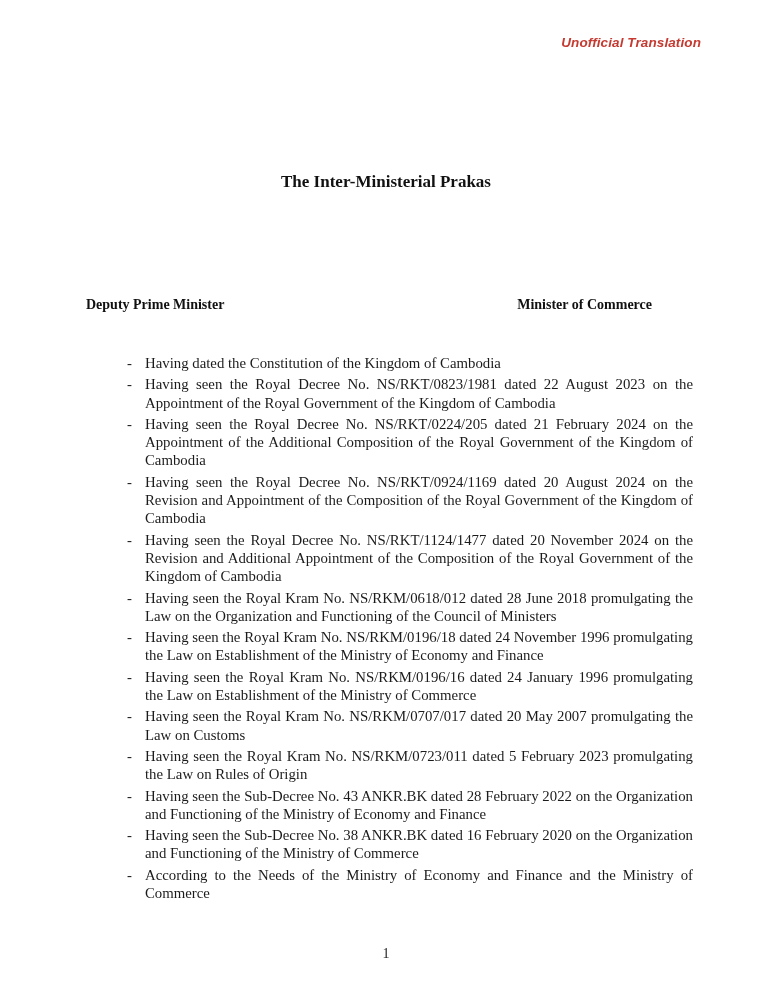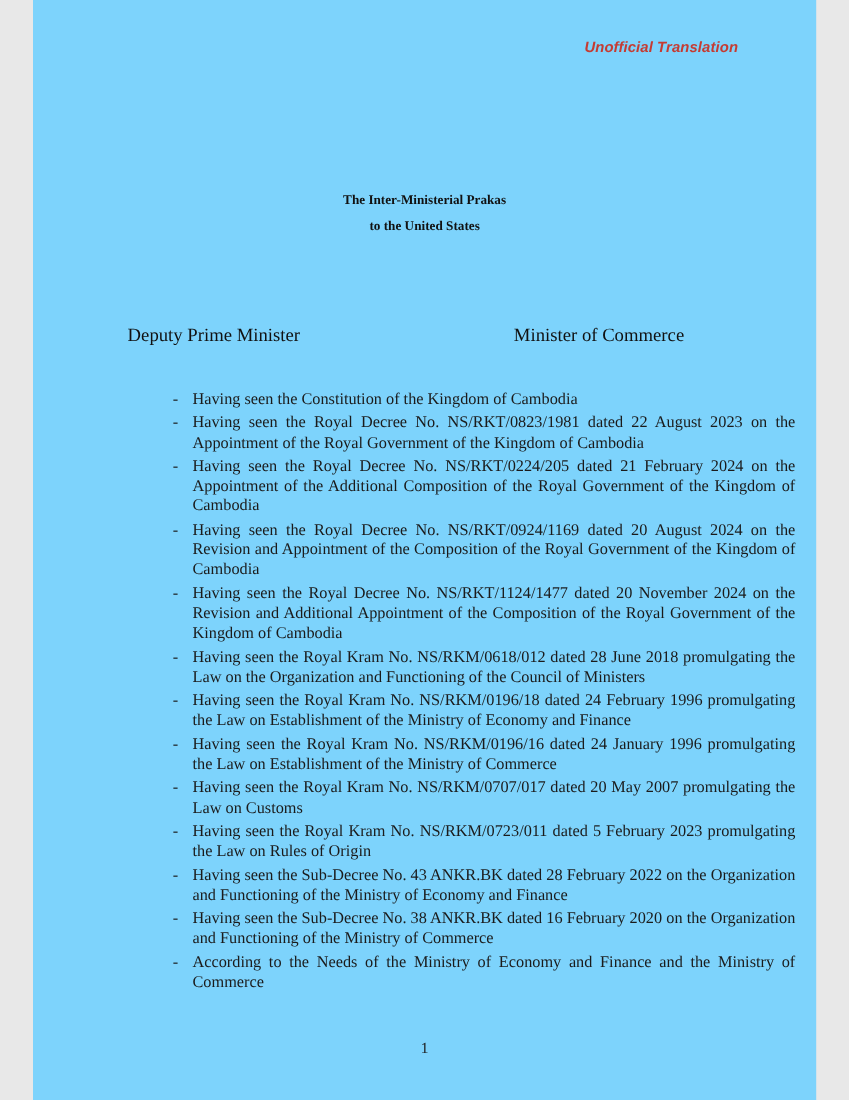--- a/index.html
+++ b/index.html
@@ -2,23 +2,23 @@
 <html><head>
 <meta charset="utf-8">
 <style>
   html, body {
     margin: 0;
     padding: 0;
     background: #e8e8e8;
   }
   .page {
     position: relative;
-    width: 712px;
+    width: 772px;
     height: 1000px;
-    background: #7dd3fc;
+    background: #ffffff;
     font-family: "Liberation Serif", serif;
     color: #1b1b1b;
     overflow: hidden;
     margin: 0 auto;
   }
   .translation-note {
     position: absolute;
     top: 35px;
     right: 71px;
     font-family: "Liberation Sans", sans-serif;
@@ -28,34 +28,34 @@
     color: #c53b32;
     letter-spacing: 0.1px;
   }
   .title-block {
     position: absolute;
     top: 170px;
     left: 60px;
     right: 60px;
     text-align: center;
     font-weight: bold;
-    font-size: 12px;
+    font-size: 17px;
     line-height: 23.5px;
     color: #111111;
   }
   .signatories {
     position: absolute;
     top: 295px;
     left: 86px;
     right: 120px;
     display: flex;
     justify-content: space-between;
     align-items: flex-end;
-    font-weight: normal;
-    font-size: 17px;
+    font-weight: bold;
+    font-size: 14px;
     line-height: 20px;
     color: #111111;
   }
   .signatory-left { text-align: center; }
   .signatory-right { text-align: right; padding-bottom: 0; }
   .recitals {
     position: absolute;
     top: 354px;
     left: 127px;
     width: 566px;
@@ -87,36 +87,35 @@
 </style>
 </head>
 <body>
 
 <div class="page">
 
   <div class="translation-note">Unofficial Translation</div>
 
   <div class="title-block">
     <div>The Inter-Ministerial Prakas</div>
-    <div>to the United States</div>
   </div>
 
   <div class="signatories">
     <div class="signatory-left">
       <div>Deputy Prime Minister</div>
     </div>
     <div class="signatory-right">
       <div>Minister of Commerce</div>
     </div>
   </div>
 
   <ul class="recitals">
     <li class="recital">
         <span class="dash">-</span>
-        <span class="recital-text">Having seen the Constitution of the Kingdom of Cambodia</span>
+        <span class="recital-text">Having dated the Constitution of the Kingdom of Cambodia</span>
       </li>
       <li class="recital">
         <span class="dash">-</span>
         <span class="recital-text">Having seen the Royal Decree No. NS/RKT/0823/1981 dated 22 August 2023 on the Appointment of the Royal Government of the Kingdom of Cambodia</span>
       </li>
       <li class="recital">
         <span class="dash">-</span>
         <span class="recital-text">Having seen the Royal Decree No. NS/RKT/0224/205 dated 21 February 2024 on the Appointment of the Additional Composition of the Royal Government of the Kingdom of Cambodia</span>
       </li>
       <li class="recital">
@@ -126,21 +125,21 @@
       <li class="recital">
         <span class="dash">-</span>
         <span class="recital-text">Having seen the Royal Decree No. NS/RKT/1124/1477 dated 20 November 2024 on the Revision and Additional Appointment of the Composition of the Royal Government of the Kingdom of Cambodia</span>
       </li>
       <li class="recital">
         <span class="dash">-</span>
         <span class="recital-text">Having seen the Royal Kram No. NS/RKM/0618/012 dated 28 June 2018 promulgating the Law on the Organization and Functioning of the Council of Ministers</span>
       </li>
       <li class="recital">
         <span class="dash">-</span>
-        <span class="recital-text">Having seen the Royal Kram No. NS/RKM/0196/18 dated 24 February 1996 promulgating the Law on Establishment of the Ministry of Economy and Finance</span>
+        <span class="recital-text">Having seen the Royal Kram No. NS/RKM/0196/18 dated 24 November 1996 promulgating the Law on Establishment of the Ministry of Economy and Finance</span>
       </li>
       <li class="recital">
         <span class="dash">-</span>
         <span class="recital-text">Having seen the Royal Kram No. NS/RKM/0196/16 dated 24 January 1996 promulgating the Law on Establishment of the Ministry of Commerce</span>
       </li>
       <li class="recital">
         <span class="dash">-</span>
         <span class="recital-text">Having seen the Royal Kram No. NS/RKM/0707/017 dated 20 May 2007 promulgating the Law on Customs</span>
       </li>
       <li class="recital">

